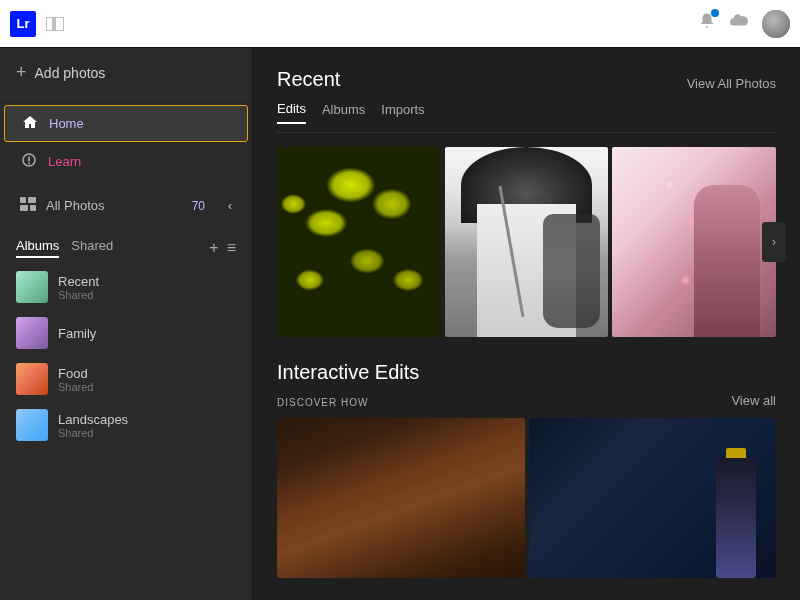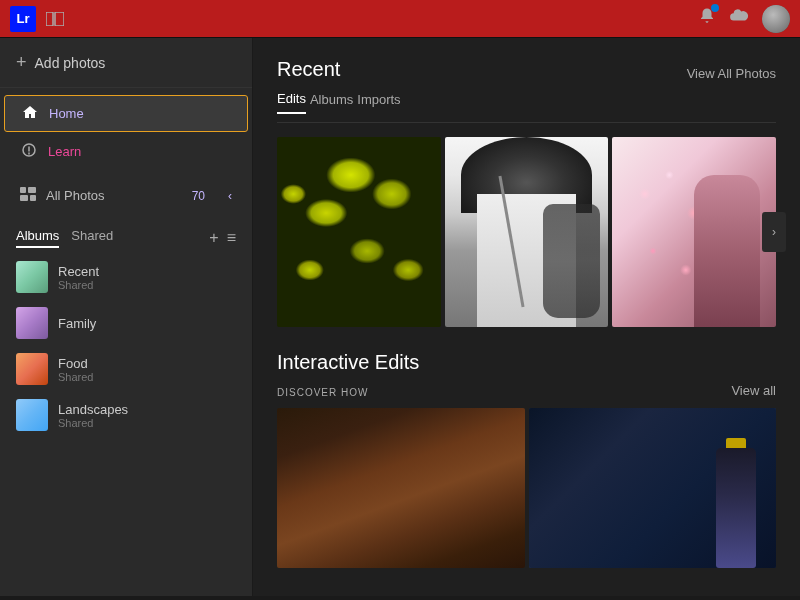--- a/index.html
+++ b/index.html
@@ -10,22 +10,22 @@
       font-family: 'Segoe UI', Arial, sans-serif;
       color: #ccc;
       overflow: hidden;
     }
 
     
     .header {
       display: flex;
       align-items: center;
       justify-content: space-between;
-      background: #b91c1c;
-      height: 38px;
+      background: #ffffff;
+      height: 48px;
       padding: 0 10px;
       border-bottom: 1px solid #111;
     }
     .header-left {
       display: flex;
       align-items: center;
       gap: 8px;
     }
     .lr-logo {
       background: #001aff;
@@ -241,21 +241,21 @@
     .view-all-link {
       font-size: 13px;
       color: #aaa;
       cursor: pointer;
     }
 
     
     .tabs-row {
       display: flex;
       align-items: center;
-      gap: 4px;
+      gap: 16px;
       margin-bottom: 14px;
       border-bottom: 1px solid #333;
       padding-bottom: 8px;
     }
     .tab {
       font-size: 13px;
       color: #aaa;
       cursor: pointer;
       padding-bottom: 6px;
     }

